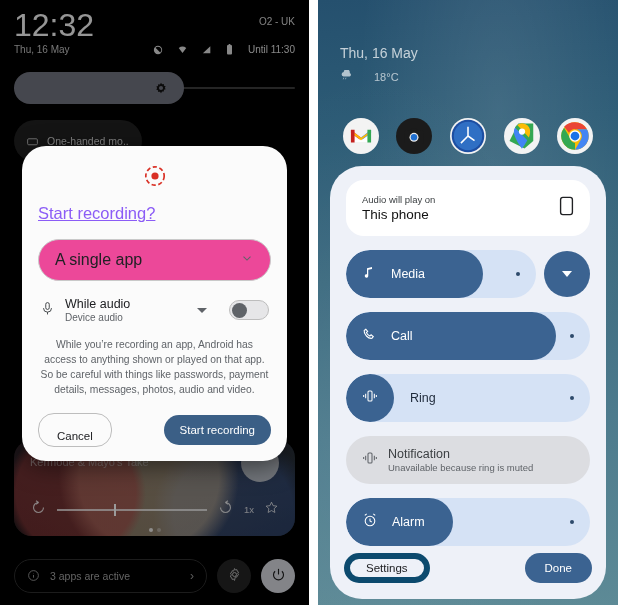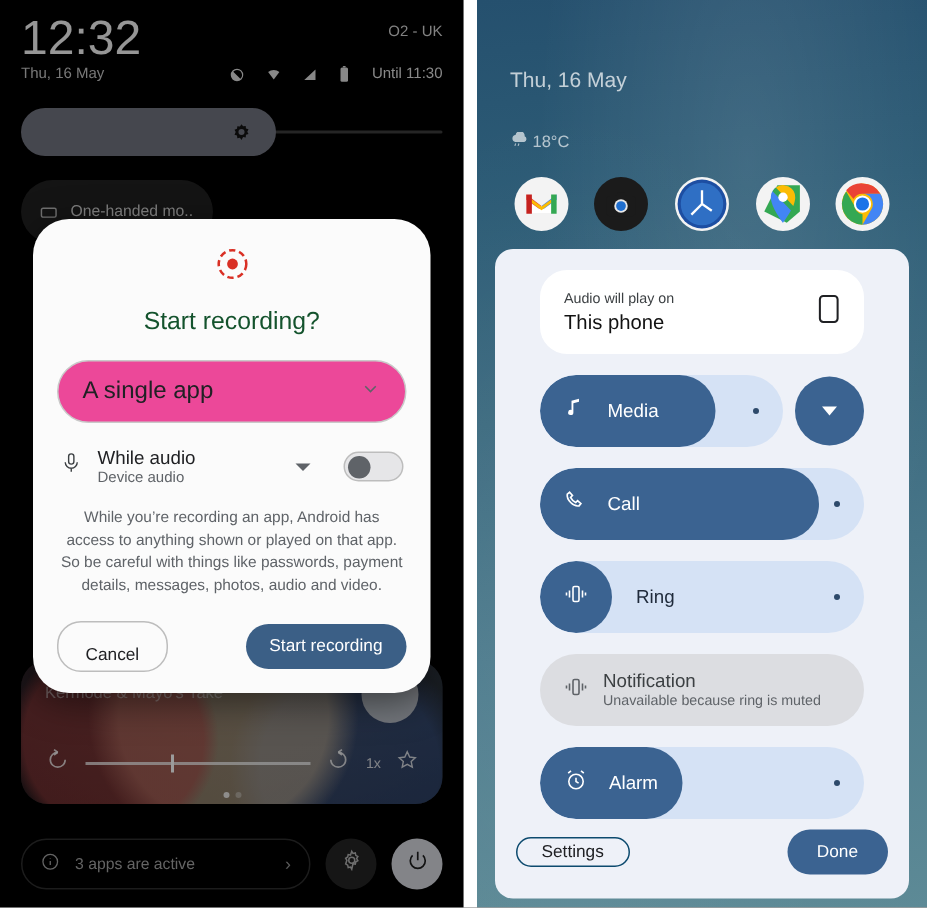--- a/index.html
+++ b/index.html
@@ -130,22 +130,22 @@
     pointer-events: none;
   }
   .dialog {
     position: absolute; left: 22px; right: 22px; top: 146px;
     background: #fbfbfb; border-radius: 24px;
     padding: 14px 16px 14px;
     box-shadow: 0 6px 24px rgba(0,0,0,.5);
   }
   .rec-icon-wrap { display: flex; justify-content: center; margin-top: 4px; }
   .dialog-title {
-    text-align: center; font-size: 16.5px; color: #14532d;
-    margin-top: 12px; margin-bottom: 16px; font-weight: 400;
+    font-size: 16.5px; color: #8b5cf6;
+    margin-top: 12px; margin-bottom: 16px; font-weight: 400; text-decoration: underline;
   }
   .select-box {
     height: 42px; border: 1px solid #c9c9c9; border-radius: 22px;
     display: flex; align-items: center; padding: 0 16px;
     font-size: 16px; color: #202124; background: #ec4899;
   }
   .select-box .chev { margin-left: auto; color: #5f6368; }
   .audio-row {
     display: flex; align-items: center; gap: 10px;
     margin-top: 16px; padding: 0 2px;
@@ -195,41 +195,41 @@
     position: absolute; inset: 0;
     background:
       radial-gradient(ellipse at 60% 18%, rgba(255,255,255,.10), transparent 55%),
       radial-gradient(ellipse at 20% 70%, rgba(255,255,255,.05), transparent 60%);
   }
   .home-date {
     position: absolute; left: 22px; top: 45px;
     font-size: 14px; color: rgba(255,255,255,.72);
   }
   .home-weather {
-    position: absolute; left: 22px; top: 88px;
-    display: flex; align-items: center; gap: 2px;
+    position: absolute; left: 22px; top: 70px;
+    display: flex; align-items: center; gap: 21px;
     font-size: 11px; color: rgba(255,255,255,.65); text-align: center;
   }
   .dock {
     position: absolute; left: 0; right: 0; top: 118px;
     display: flex; justify-content: space-around; padding: 0 16px;
   }
   .app-icon {
     width: 36px; height: 36px; border-radius: 50%;
     background: #f3f3f3;
     display: flex; align-items: center; justify-content: center;
     overflow: hidden;
   }
   .app-icon.dark { background: #1b1b1b; }
 
   .vol-panel {
     position: absolute; left: 12px; right: 12px; top: 166px; bottom: 6px;
     background: #eef1f8;
-    border-radius: 12px;
-    padding: 14px 30px 0;
+    border-radius: 32px;
+    padding: 14px 16px 0;
   }
   .output-card {
     background: #fff; border-radius: 18px;
     height: 56px; display: flex; align-items: center;
     padding: 0 16px;
   }
   .output-texts { display: flex; flex-direction: column; }
   .output-label { font-size: 9.5px; color: #3c4043; }
   .output-value { font-size: 13.5px; color: #121212; margin-top: 2px; }
   .phone-glyph { margin-left: auto; color: #202124; }
@@ -269,22 +269,22 @@
   .caret-wh {
     width: 0; height: 0;
     border-left: 5px solid transparent; border-right: 5px solid transparent;
     border-top: 6px solid #ffffff;
   }
   .vol-actions {
     position: absolute; left: 14px; right: 14px; bottom: 16px;
     display: flex; align-items: center; justify-content: space-between;
   }
   .btn-settings {
-    height: 20px; padding: 0 16px; border-radius: 16px;
-    border: 1px solid #0c4a6e; background: transparent;
+    height: 30px; padding: 0 16px; border-radius: 16px;
+    border: 6px solid #0c4a6e; background: transparent;
     font-size: 11.5px; color: #202124; font-family: inherit; text-align: right;
   }
   .btn-done {
     height: 30px; padding: 0 20px; border-radius: 16px; border: none;
     background: #3b6391; color: #fff; font-size: 11.5px; font-family: inherit;
   }
 </style>
 </head>
 <body>
 

